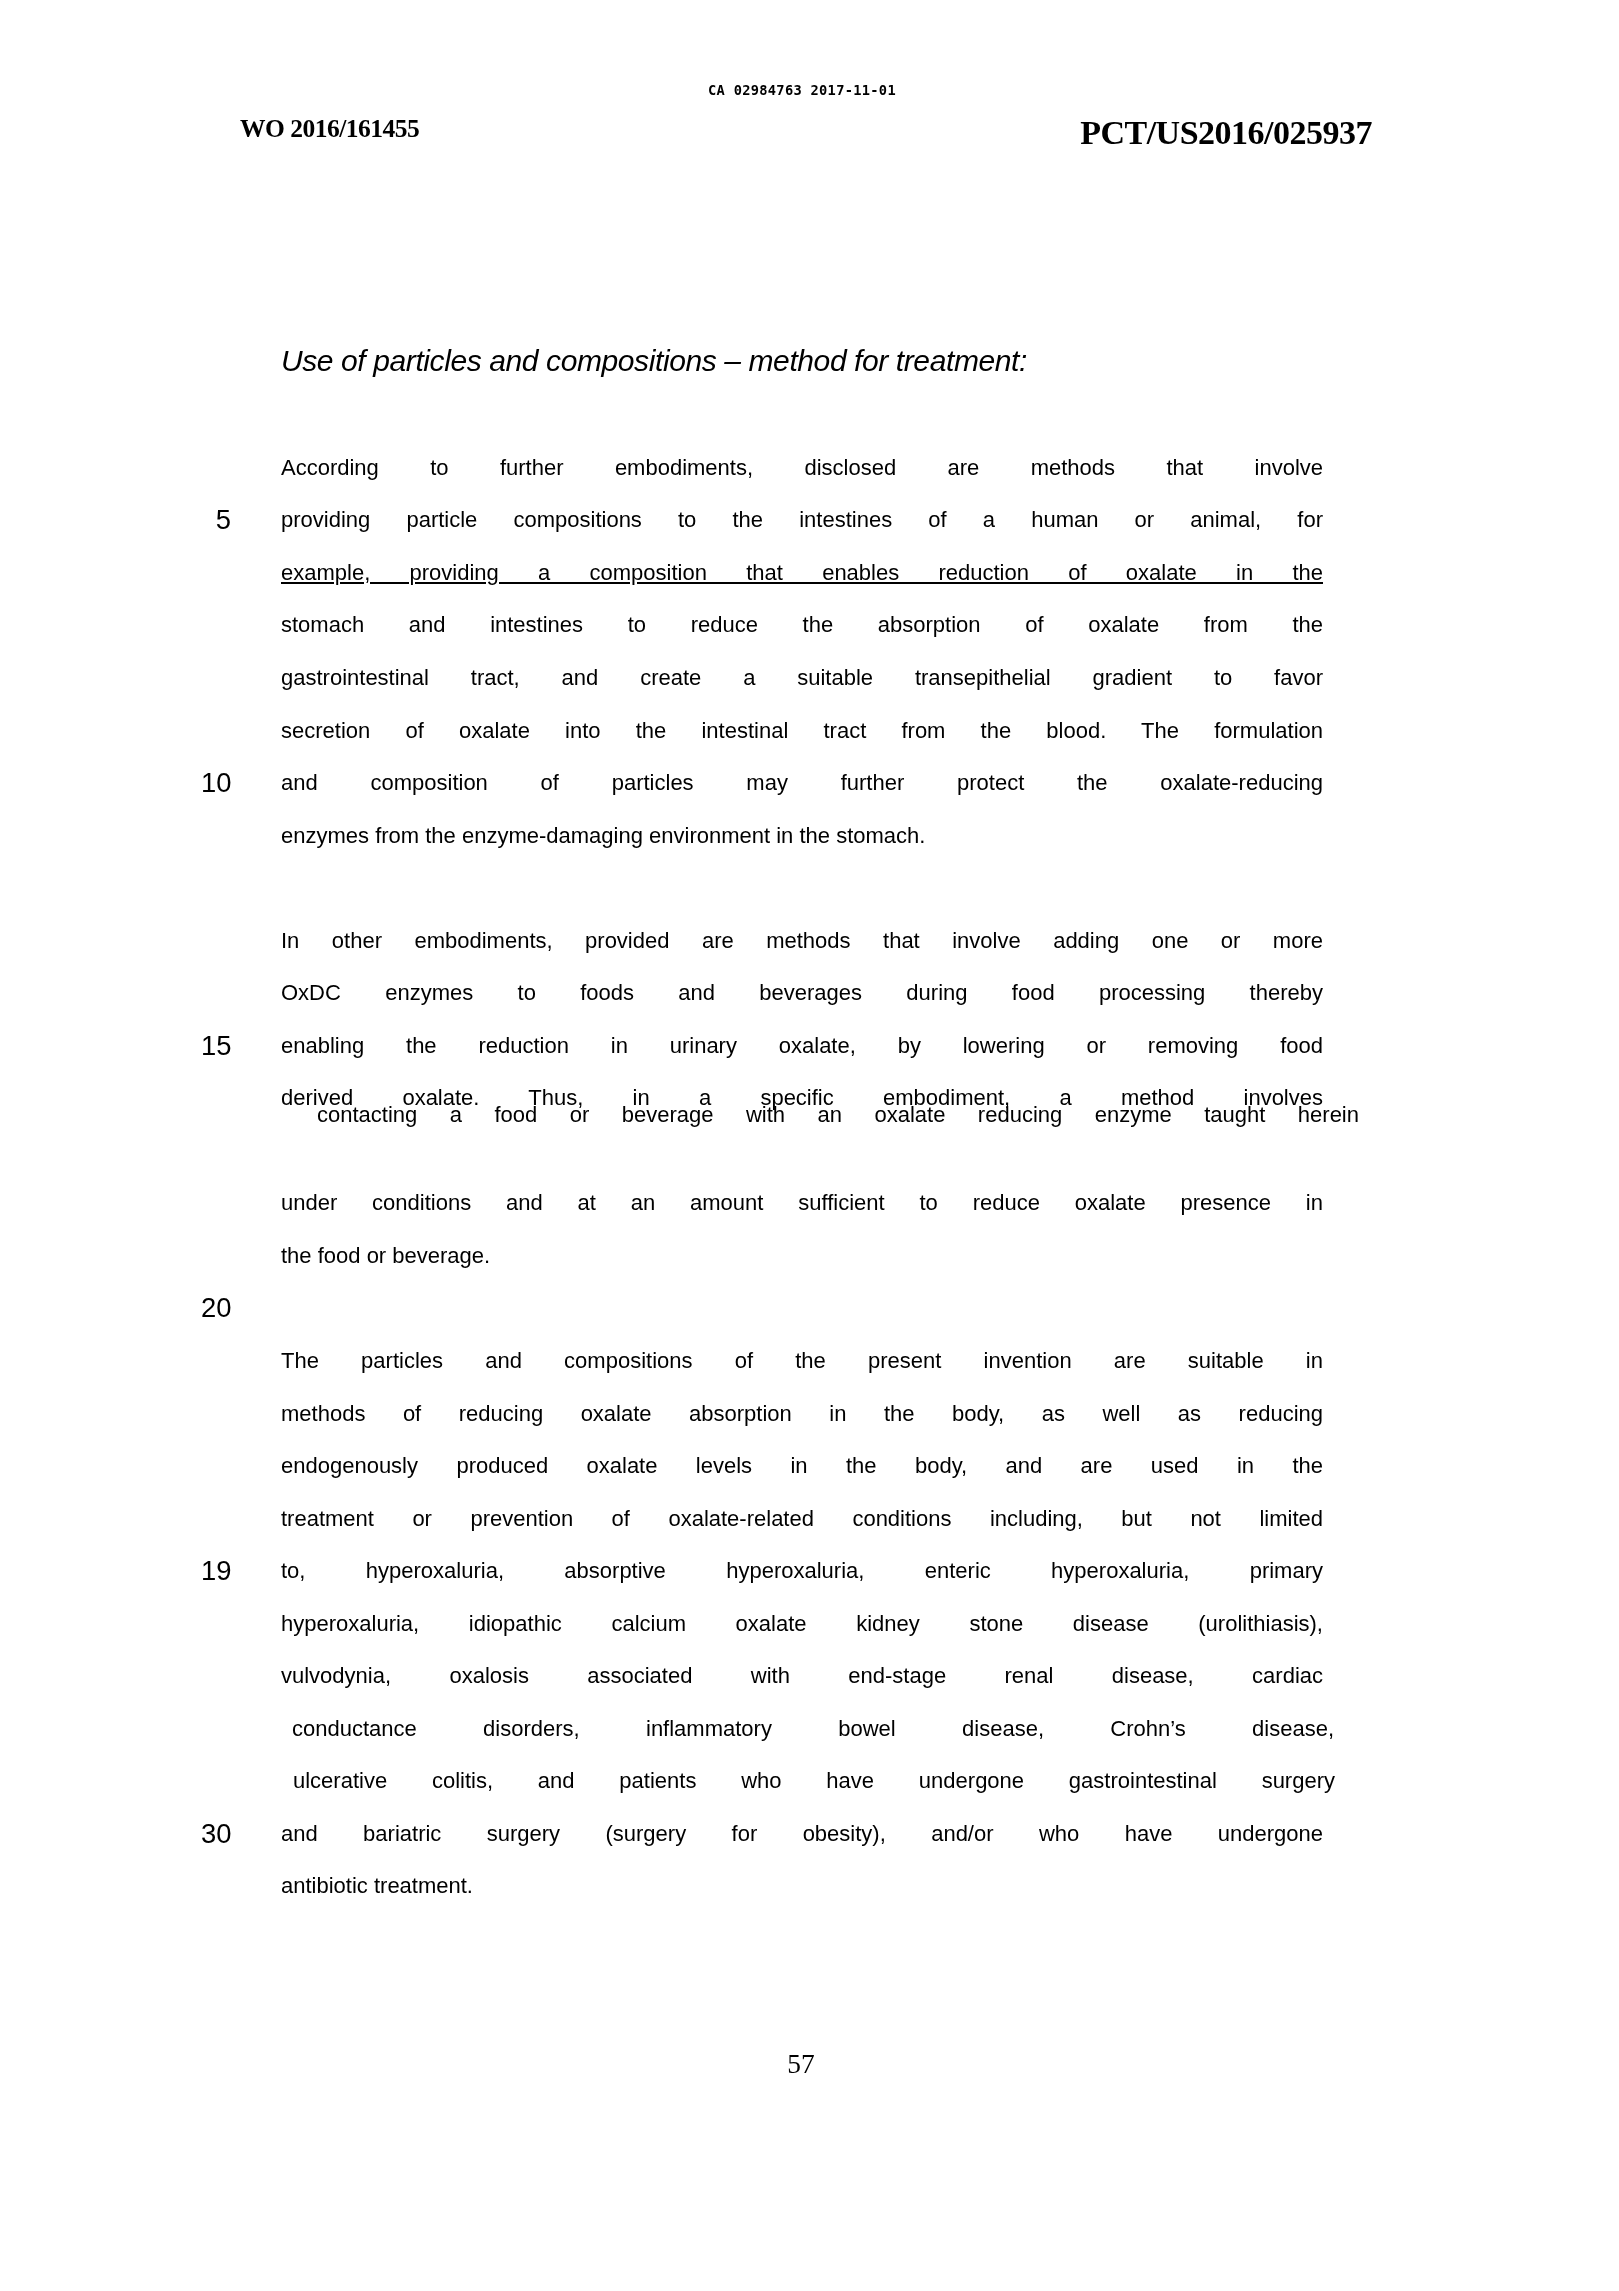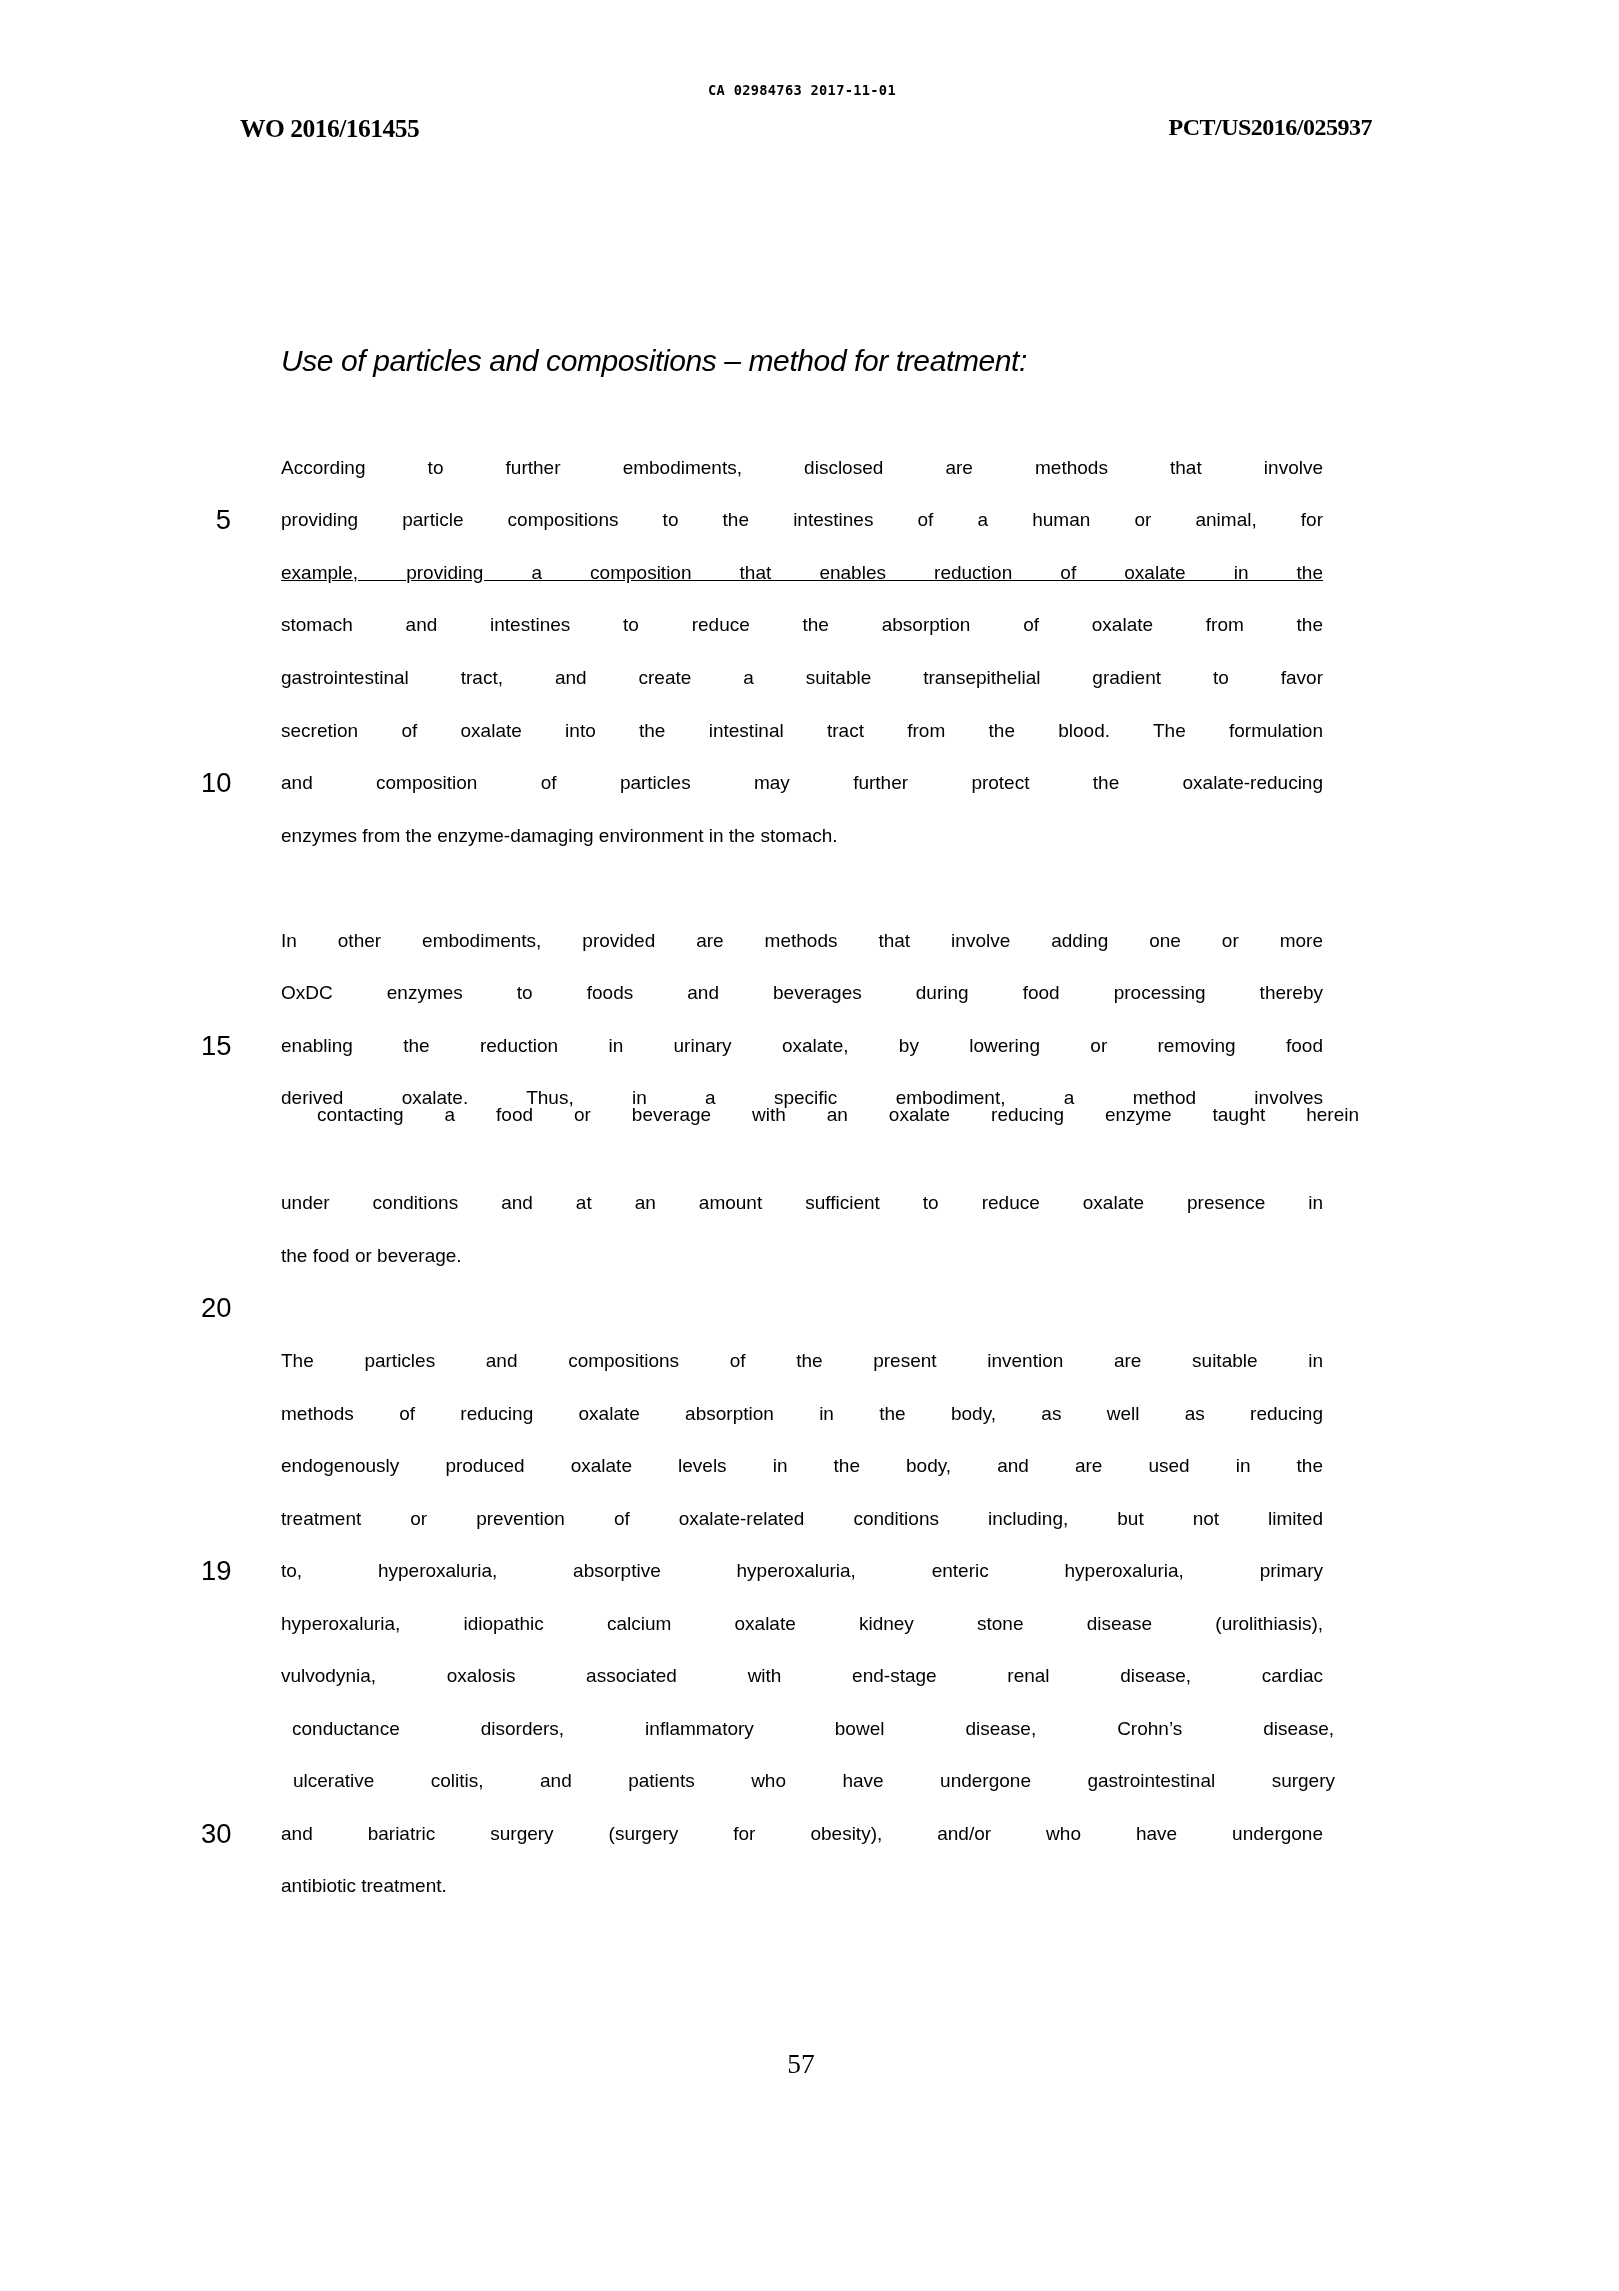--- a/index.html
+++ b/index.html
@@ -11,31 +11,31 @@
       font-weight: bold; font-size: 13.7px; letter-spacing: 0.3px;
     }
     .wo-number {
       left: 240px; top: 114px;
       font-family: "Liberation Serif", "DejaVu Serif", serif;
       font-weight: bold; font-size: 25.5px; letter-spacing: -0.5px;
     }
     .pct-number {
       right: 247px; top: 114px;
       font-family: "Liberation Serif", "DejaVu Serif", serif;
-      font-weight: bold; font-size: 24px; letter-spacing: -0.5px;
+      font-weight: bold; font-size: 34px; letter-spacing: -0.5px;
     }
     .section-heading {
       left: 281px; top: 344px;
       font-family: "Liberation Sans", "DejaVu Sans", sans-serif;
       font-style: italic; font-size: 30px; letter-spacing: -0.4px;
     }
     .line {
       position: absolute; left: 281px; width: 1042px; height: 35px;
       font-family: "Liberation Sans", "DejaVu Sans", sans-serif;
-      font-size: 19px; line-height: 35px;
+      font-size: 22px; line-height: 35px;
       text-align: justify; text-align-last: justify; white-space: nowrap;
       overflow: visible;
     }
     .line.last { text-align-last: left; }
     .line-number {
       position: absolute; width: 30px; text-align: right; left: 201px;
       font-family: "Liberation Sans", "DejaVu Sans", sans-serif;
       font-size: 27.4px; line-height: 35px;
     }
     .page-number {

